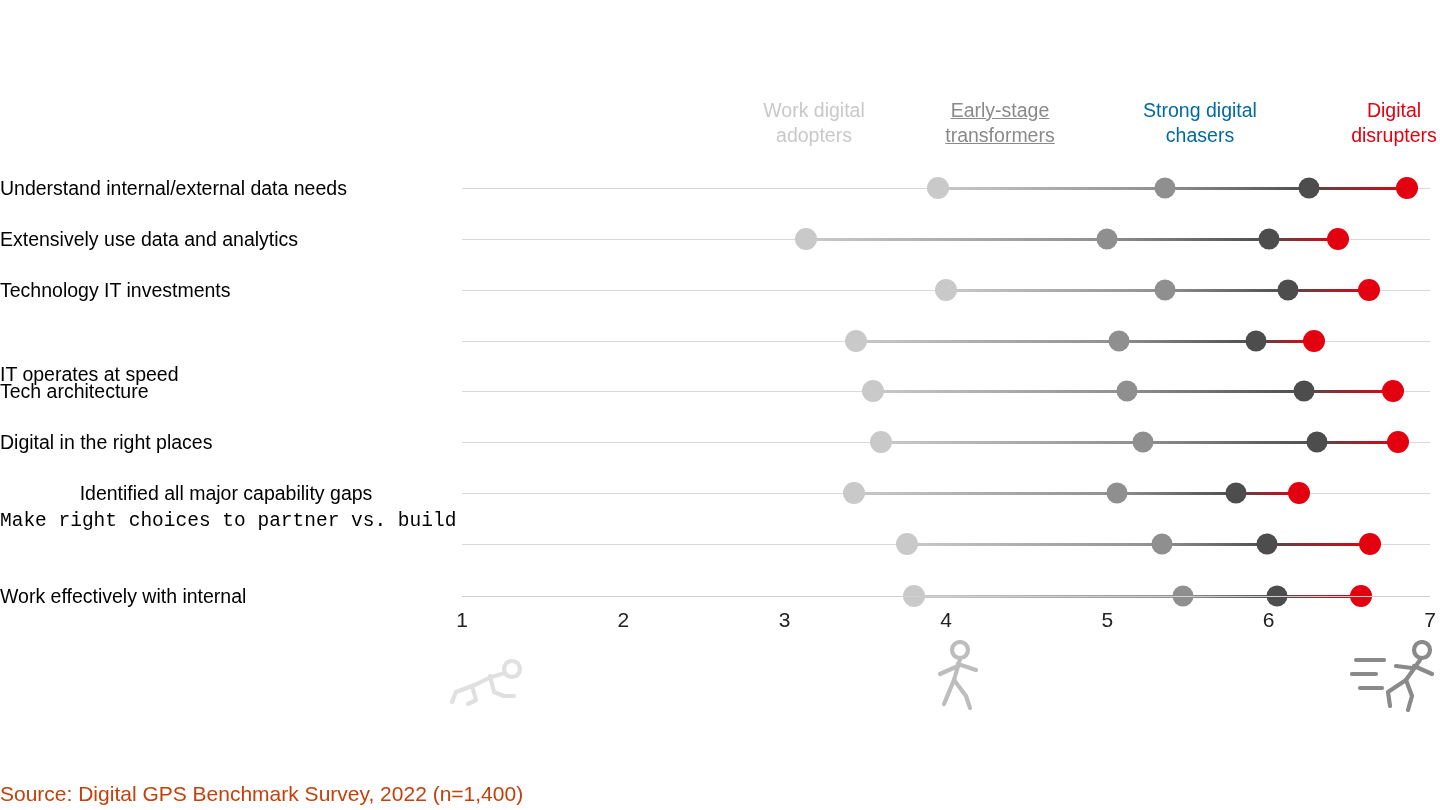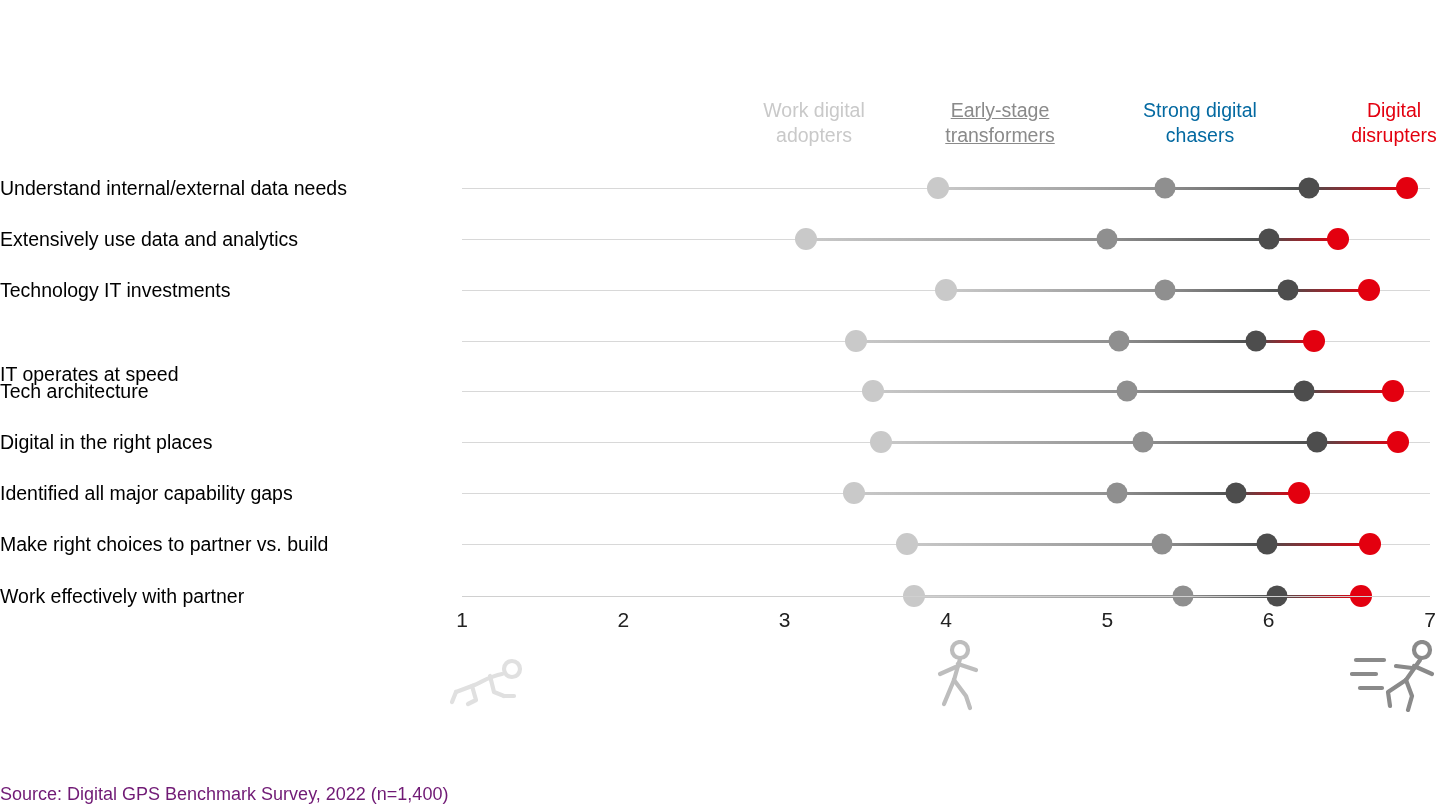--- a/index.html
+++ b/index.html
@@ -85,23 +85,23 @@
   }
   
   .picto {
     position: absolute;
     transform: translateX(-50%);
   }
   
   .source-note {
     position: absolute;
     left: 0px; top: 784px;
-    font-size: 18px;
+    font-size: 21px;
     line-height: 20px;
-    color: #701a75;
+    color: #c2410c;
     white-space: nowrap;
   }
 </style>
 </head>
 <body>
 
 <div id="chart-root">
 
 
   <div id="legend-layer">
@@ -123,23 +123,23 @@
       </div>
     </div>
 
   <div id="labels-layer">
       <div class="row-label-box" style="top: 188px;">Understand internal/external data needs</div>
       <div class="row-label-box" style="top: 239px;">Extensively use data and analytics</div>
       <div class="row-label-box" style="top: 290px;">Technology IT investments</div>
       <div class="row-label-box" style="top: 341px; margin-top: 33px;">IT operates at speed</div>
       <div class="row-label-box" style="top: 391px;">Tech architecture</div>
       <div class="row-label-box" style="top: 442px;">Digital in the right places</div>
-      <div class="row-label-box" style="top: 493px;">Identified all major capability gaps</div>
-      <div class="row-label-box" style="top: 544px;">Make right choices to partner vs. build</div>
-      <div class="row-label-box" style="top: 596px;">Work effectively with partner</div>
+      <div class="row-label-box" style="top: 493px; text-align: center;">Identified all major capability gaps</div>
+      <div class="row-label-box" style="top: 521px; font-family: Liberation Mono, monospace;">Make right choices to partner vs. build</div>
+      <div class="row-label-box" style="top: 596px;">Work effectively with internal</div>
     </div>
 
   <div id="plot">
       <div class="baseline" style="left: 462px; width: 968px; top: 188px;"></div>
       <div class="seg" style="left: 937.933px; width: 227.48px; top: 187px; background: linear-gradient(to right, rgb(201, 201, 201), rgb(143, 143, 143));"></div>
       <div class="seg" style="left: 1165.41px; width: 143.587px; top: 187px; background: linear-gradient(to right, rgb(143, 143, 143), rgb(77, 77, 77));"></div>
       <div class="seg" style="left: 1309px; width: 98.4133px; top: 187px; background: linear-gradient(to right, rgb(77, 77, 77), rgb(227, 0, 15));"></div>
       <div class="dot" style="width: 22px; height: 22px; left: 937.933px; top: 188px; background: rgb(201, 201, 201);"></div>
       <div class="dot" style="width: 21px; height: 21px; left: 1165.41px; top: 188px; background: rgb(143, 143, 143);"></div>
       <div class="dot" style="width: 21px; height: 21px; left: 1309px; top: 188px; background: rgb(77, 77, 77);"></div>

